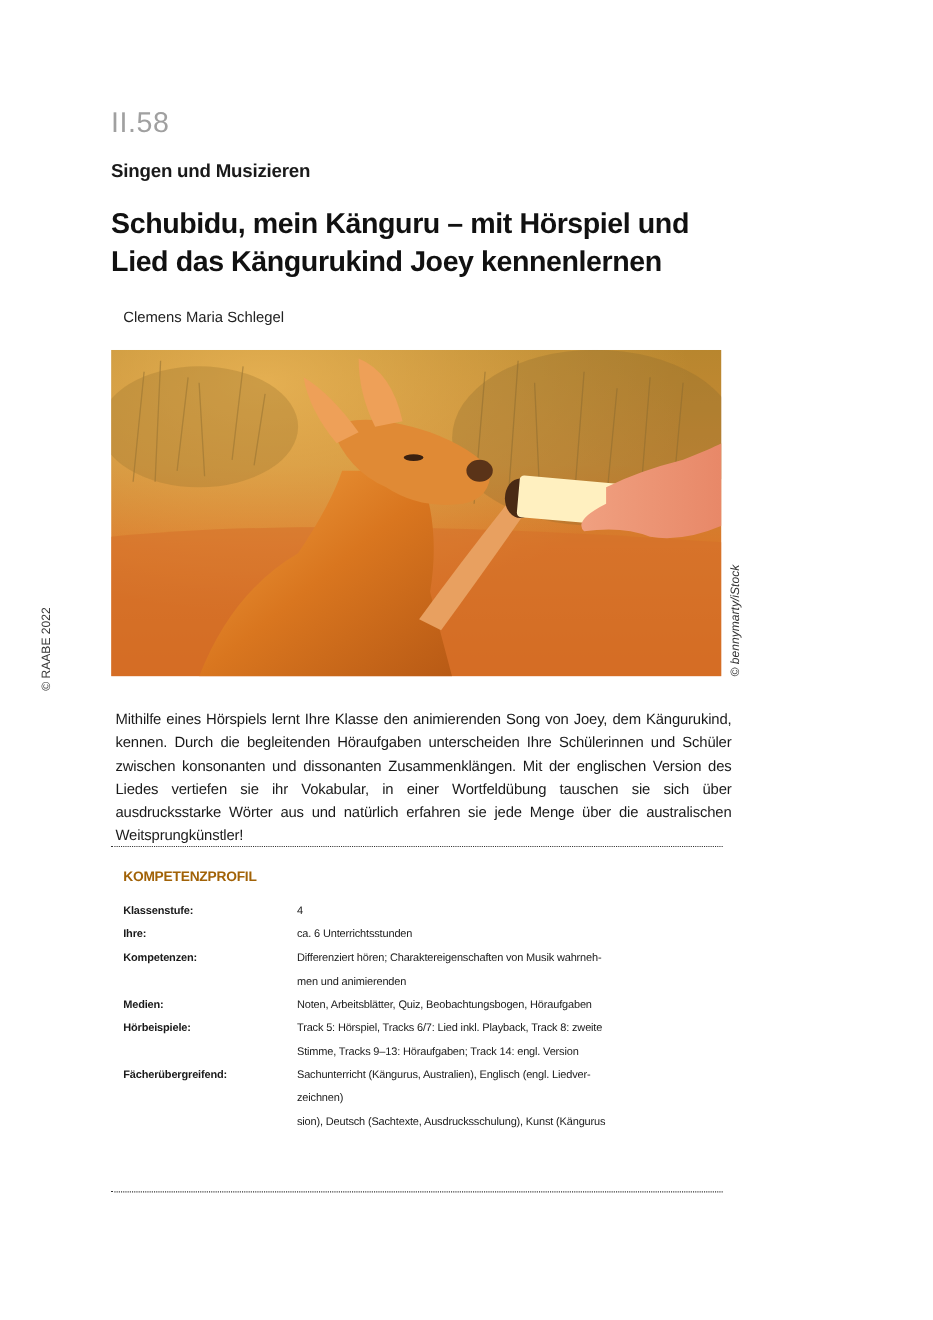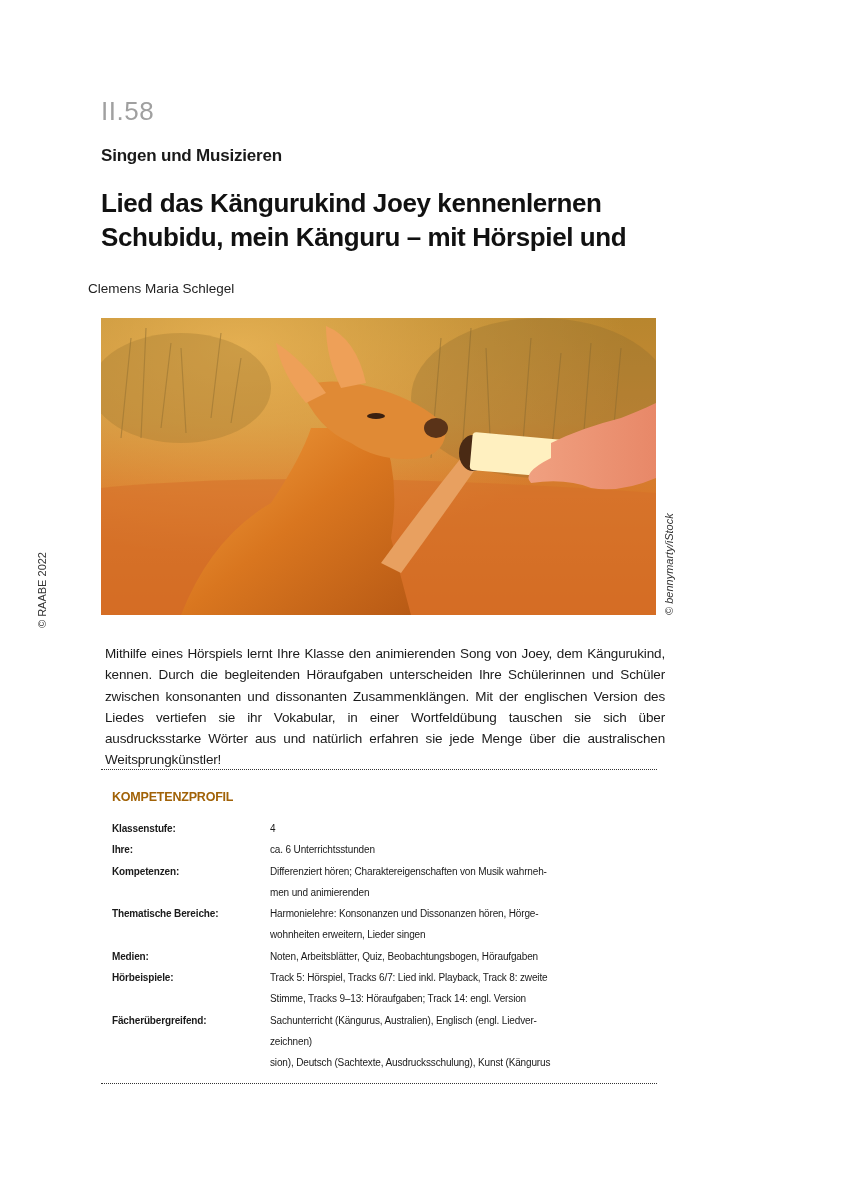--- a/index.html
+++ b/index.html
@@ -41,21 +41,21 @@
       margin: 0;
       font-size: 26px;
       line-height: 34px;
       font-weight: bold;
       color: #111;
       letter-spacing: -0.4px;
     }
     .title span { display: block; }
     .author {
       position: absolute;
-      left: 88px;
+      left: 112px;
       top: 281px;
       font-size: 13.5px;
       color: #222;
     }
     .photo {
       position: absolute;
       left: 101px;
       top: 318px;
       width: 555px;
       height: 297px;
@@ -138,22 +138,22 @@
       padding-right: 16px;
     }
     .profile-value span { display: block; }
   </style>
 </head>
 <body>
 
 <div class="page-number">II.58</div>
 <div class="category">Singen und Musizieren</div>
 <h1 class="title">
+  <span>Schubidu, mein Känguru – mit Hörspiel und</span>
   <span>Lied das Kängurukind Joey kennenlernen</span>
-  <span>Schubidu, mein Känguru – mit Hörspiel und</span>
 </h1>
 <div class="author">Clemens Maria Schlegel</div>
 
 <div class="photo">
   <svg width="555" height="297" viewBox="0 0 555 297" xmlns="http://www.w3.org/2000/svg">
     <defs>
       <linearGradient id="bg" x1="0" y1="0" x2="0" y2="1">
         <stop offset="0" stop-color="#b8862e"></stop>
         <stop offset="0.35" stop-color="#c98a35"></stop>
         <stop offset="0.6" stop-color="#d9782a"></stop>
@@ -228,27 +228,20 @@
     </div>
   </div>
   <div class="profile-row">
     <div class="profile-label">Kompetenzen:</div>
     <div class="profile-value">
       <span>Differenziert hören; Charaktereigenschaften von Musik wahrneh-</span>
       <span>men und animierenden</span>
     </div>
   </div>
   <div class="profile-row">
-    <div class="profile-label">Thematische Bereiche:</div>
-    <div class="profile-value">
-      <span>Harmonielehre: Konsonanzen und Dissonanzen hören, Hörge-</span>
-      <span>wohnheiten erweitern, Lieder singen</span>
-    </div>
-  </div>
-  <div class="profile-row">
     <div class="profile-label">Medien:</div>
     <div class="profile-value">
       <span>Noten, Arbeitsblätter, Quiz, Beobachtungsbogen, Höraufgaben</span>
     </div>
   </div>
   <div class="profile-row">
     <div class="profile-label">Hörbeispiele:</div>
     <div class="profile-value">
       <span>Track 5: Hörspiel, Tracks 6/7: Lied inkl. Playback, Track 8: zweite</span>
       <span>Stimme, Tracks 9–13: Höraufgaben; Track 14: engl. Version</span>

